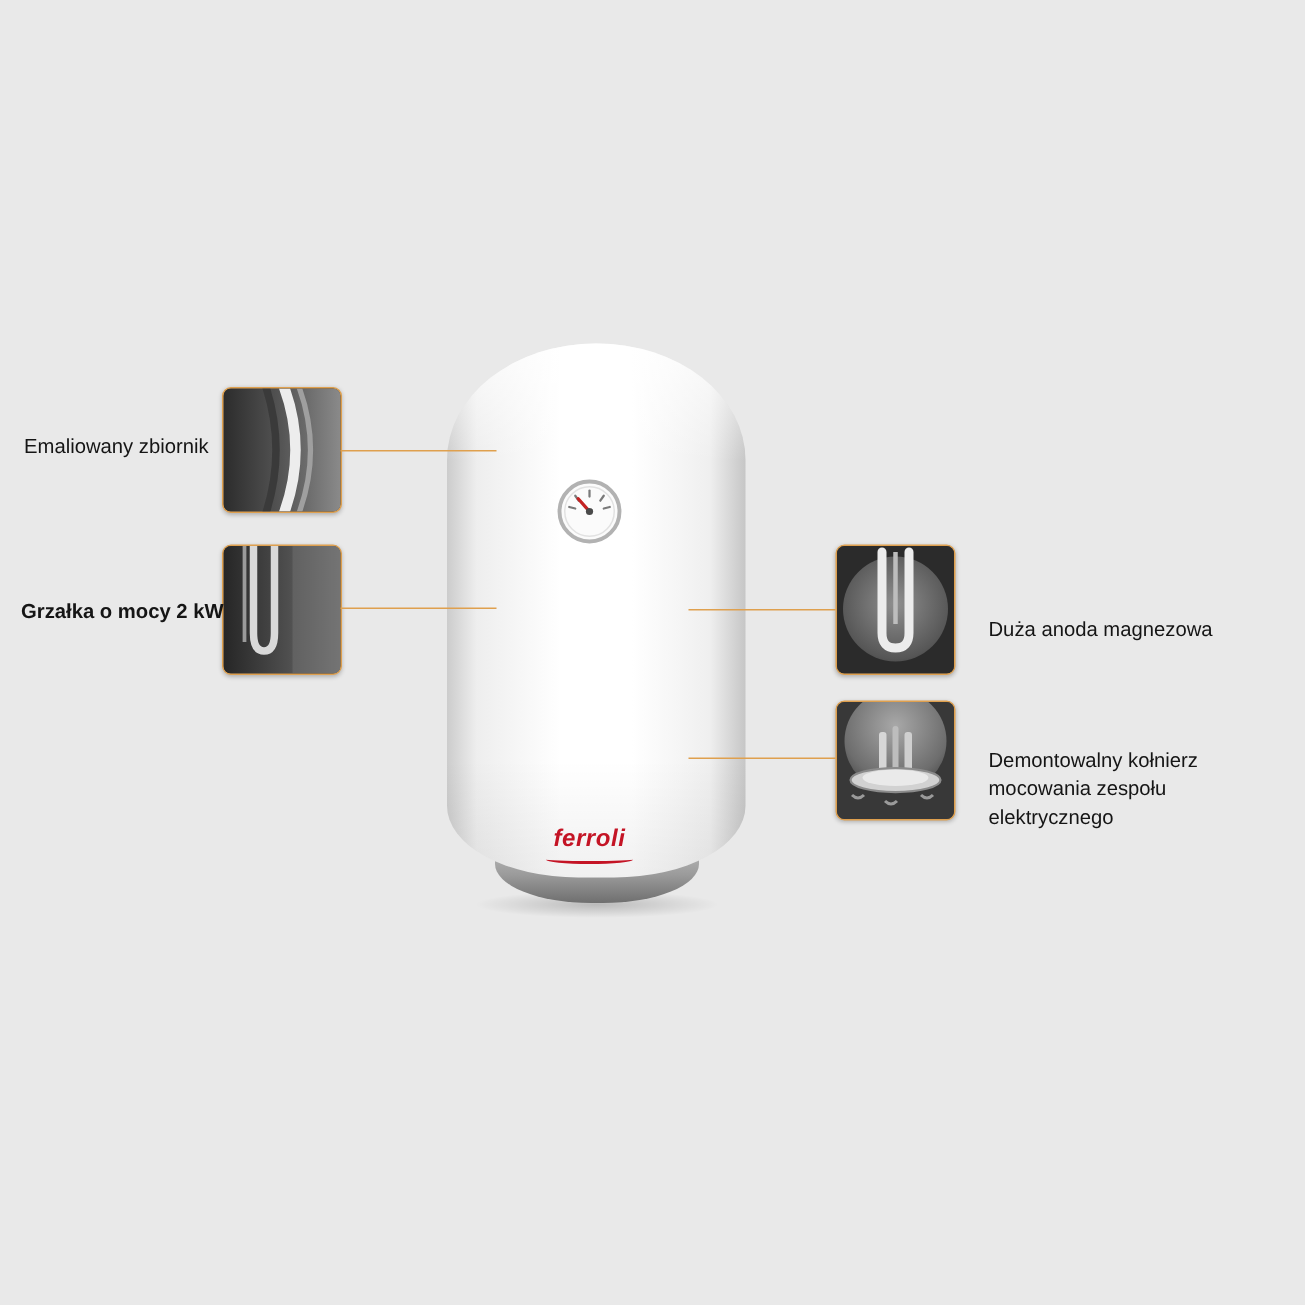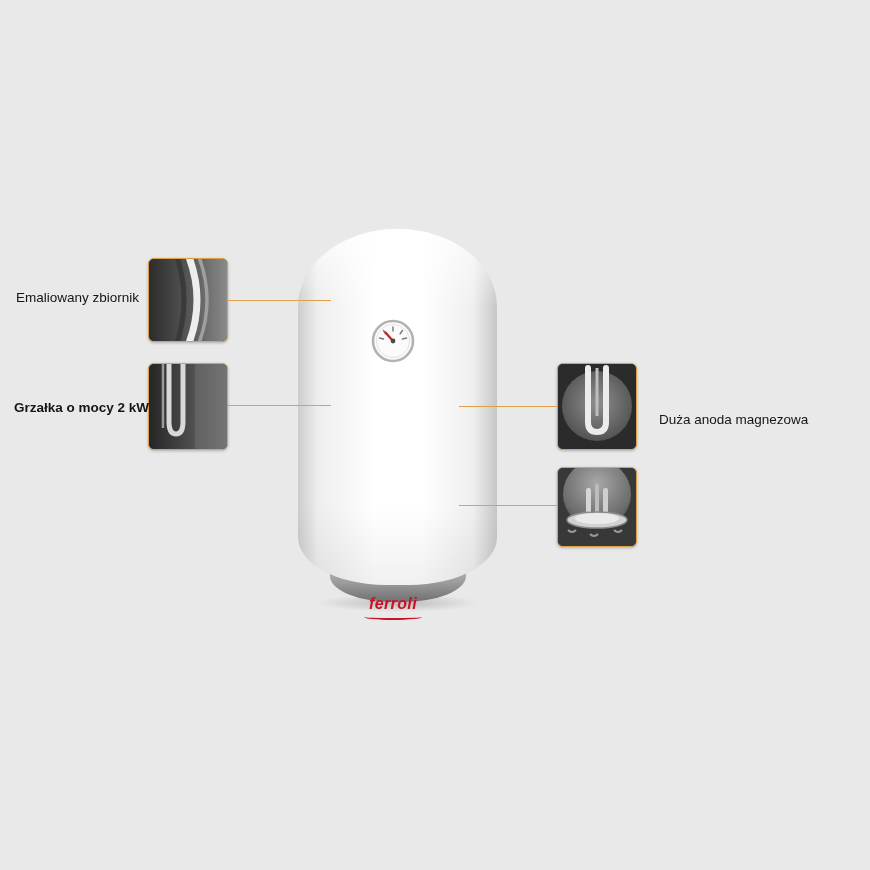--- a/index.html
+++ b/index.html
@@ -32,21 +32,21 @@
   }
   .heater-sheen{
     position:absolute;left:0;top:0;right:0;bottom:0;
     border-radius:inherit;
     background:linear-gradient(180deg, rgba(255,255,255,0.75) 0%, rgba(255,255,255,0) 22%, rgba(0,0,0,0) 78%, rgba(0,0,0,0.06) 100%);
   }
   .dial{
     position:absolute;left:371px;top:319px;width:44px;height:44px;
   }
   .logo{
-    position:absolute;left:355px;top:551px;width:76px;text-align:center;margin-top:44px;
+    position:absolute;left:355px;top:551px;width:76px;text-align:center;
   }
   .logo-text{
     color:#c41425;
     font-weight:bold;font-style:italic;
     font-size:16px;letter-spacing:.4px;
   }
   .logo-swoosh{
     margin:1px auto 0 auto;width:58px;height:4px;
     border-bottom:2px solid #c41425;
     border-radius:0 0 70% 70%;
@@ -189,14 +189,15 @@
   </div>
 
   <div class="line line-tank"></div>
   <div class="line line-heat"></div>
   <div class="line line-anode"></div>
   <div class="line line-flange"></div>
 
   <div class="callout-label label-tank">Emaliowany zbiornik</div>
   <div class="callout-label label-heat">Grzałka o mocy 2 kW</div>
   <div class="callout-label label-anode">Duża anoda magnezowa</div>
+  <div class="callout-label label-flange">Demontowalny kołnierz mocowania zespołu elektrycznego</div>
 
 </div>
 
 </body></html>

